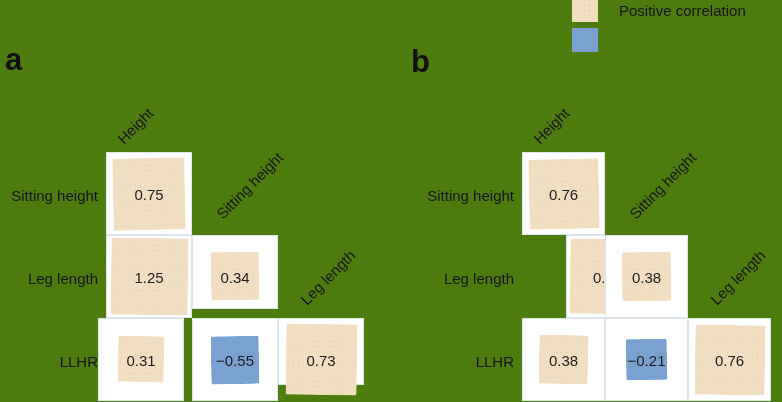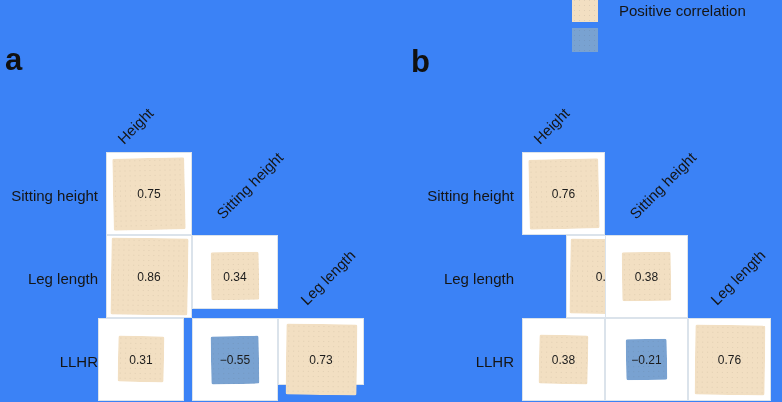--- a/index.html
+++ b/index.html
@@ -1,17 +1,17 @@
 <!DOCTYPE html>
 <html><head>
 <meta charset="utf-8">
 <style>
   html,body{margin:0;padding:0;background:#ffffff;}
   .canvas{
-    position:relative;width:782px;height:402px;background:#3b82f6;overflow:hidden;
+    position:relative;width:782px;height:402px;background:#4d7c0f;overflow:hidden;
     font-family:"Liberation Sans","DejaVu Sans",sans-serif;color:#1c1c1c;
   }
   .panel-label{
     position:absolute;font-size:31px;font-weight:bold;color:#111;line-height:1;
   }
   
   .legend{position:absolute;left:572px;top:-2px;}
   .legend-row{display:flex;align-items:center;height:24px;margin-bottom:6px;}
   .legend-swatch{
     width:26px;height:24px;margin-right:21px;flex:0 0 auto;
@@ -22,21 +22,21 @@
   
   .cell{
     position:absolute;background:#fff;border:1px solid #dbe3eb;box-sizing:border-box;
   }
   .sq{
     position:absolute;border-radius:2px;
     background-image:radial-gradient(circle, rgba(70,60,40,0.10) 0.8px, transparent 1px);
     background-size:5px 5px;
   }
   .val{
-    position:absolute;font-size:12px;color:#1c1c1c;text-align:right;line-height:1;
+    position:absolute;font-size:15px;color:#1c1c1c;text-align:right;line-height:1;
     transform:translate(-50%,-50%);white-space:nowrap;
   }
   .row-label{
     position:absolute;font-size:15px;color:#151515;text-align:right;width:140px;
     line-height:1.1;white-space:nowrap;
   }
   .diag-label{
     position:absolute;font-size:15px;color:#151515;white-space:nowrap;line-height:16px;
     transform:rotate(-45deg);transform-origin:0 100%;
   }
@@ -59,21 +59,21 @@
   <div class="panel-label" style="left:5px;top:44px;">a</div>
   <div class="panel-label" style="left:411px;top:46px;">b</div>
 
   <div id="panel-a">
       <div class="cell" style="left: 106px; top: 152px; width: 86px; height: 83px; border-color: rgb(219, 227, 235);">
         <div class="sq" style="left: 6.05995px; top: 4.55995px; width: 71.8801px; height: 71.8801px; background-color: rgb(242, 223, 194); transform: rotate(-1.2deg);"></div>
         <div class="val" style="left: 42px; top: 40.5px; color: rgb(28, 28, 28);">0.75</div>
       </div>
       <div class="cell" style="left: 106px; top: 235px; width: 86px; height: 83px; border-color: rgb(219, 227, 235);">
         <div class="sq" style="left: 3.51448px; top: 2.01448px; width: 76.971px; height: 76.971px; background-color: rgb(242, 223, 194); transform: rotate(0.9deg);"></div>
-        <div class="val" style="left: 42px; top: 40.5px; color: rgb(28, 28, 28);">0.86</div>
+        <div class="val" style="left: 42px; top: 40.5px; color: rgb(28, 28, 28);">1.25</div>
       </div>
       <div class="cell" style="left: 192px; top: 235px; width: 86px; height: 74px; border-color: rgb(219, 227, 235);">
         <div class="sq" style="left: 17.8015px; top: 16.3015px; width: 48.3969px; height: 48.3969px; background-color: rgb(242, 223, 194); transform: rotate(-0.8deg);"></div>
         <div class="val" style="left: 42px; top: 40.5px; color: rgb(28, 28, 28);">0.34</div>
       </div>
       <div class="cell" style="left: 98px; top: 318px; width: 86px; height: 83px; border-color: rgb(219, 227, 235);">
         <div class="sq" style="left: 18.8938px; top: 17.3938px; width: 46.2124px; height: 46.2124px; background-color: rgb(242, 223, 194); transform: rotate(1.1deg);"></div>
         <div class="val" style="left: 42px; top: 40.5px; color: rgb(28, 28, 28);">0.31</div>
       </div>
       <div class="cell" style="left: 192px; top: 318px; width: 86px; height: 83px; border-color: rgb(219, 227, 235);">

